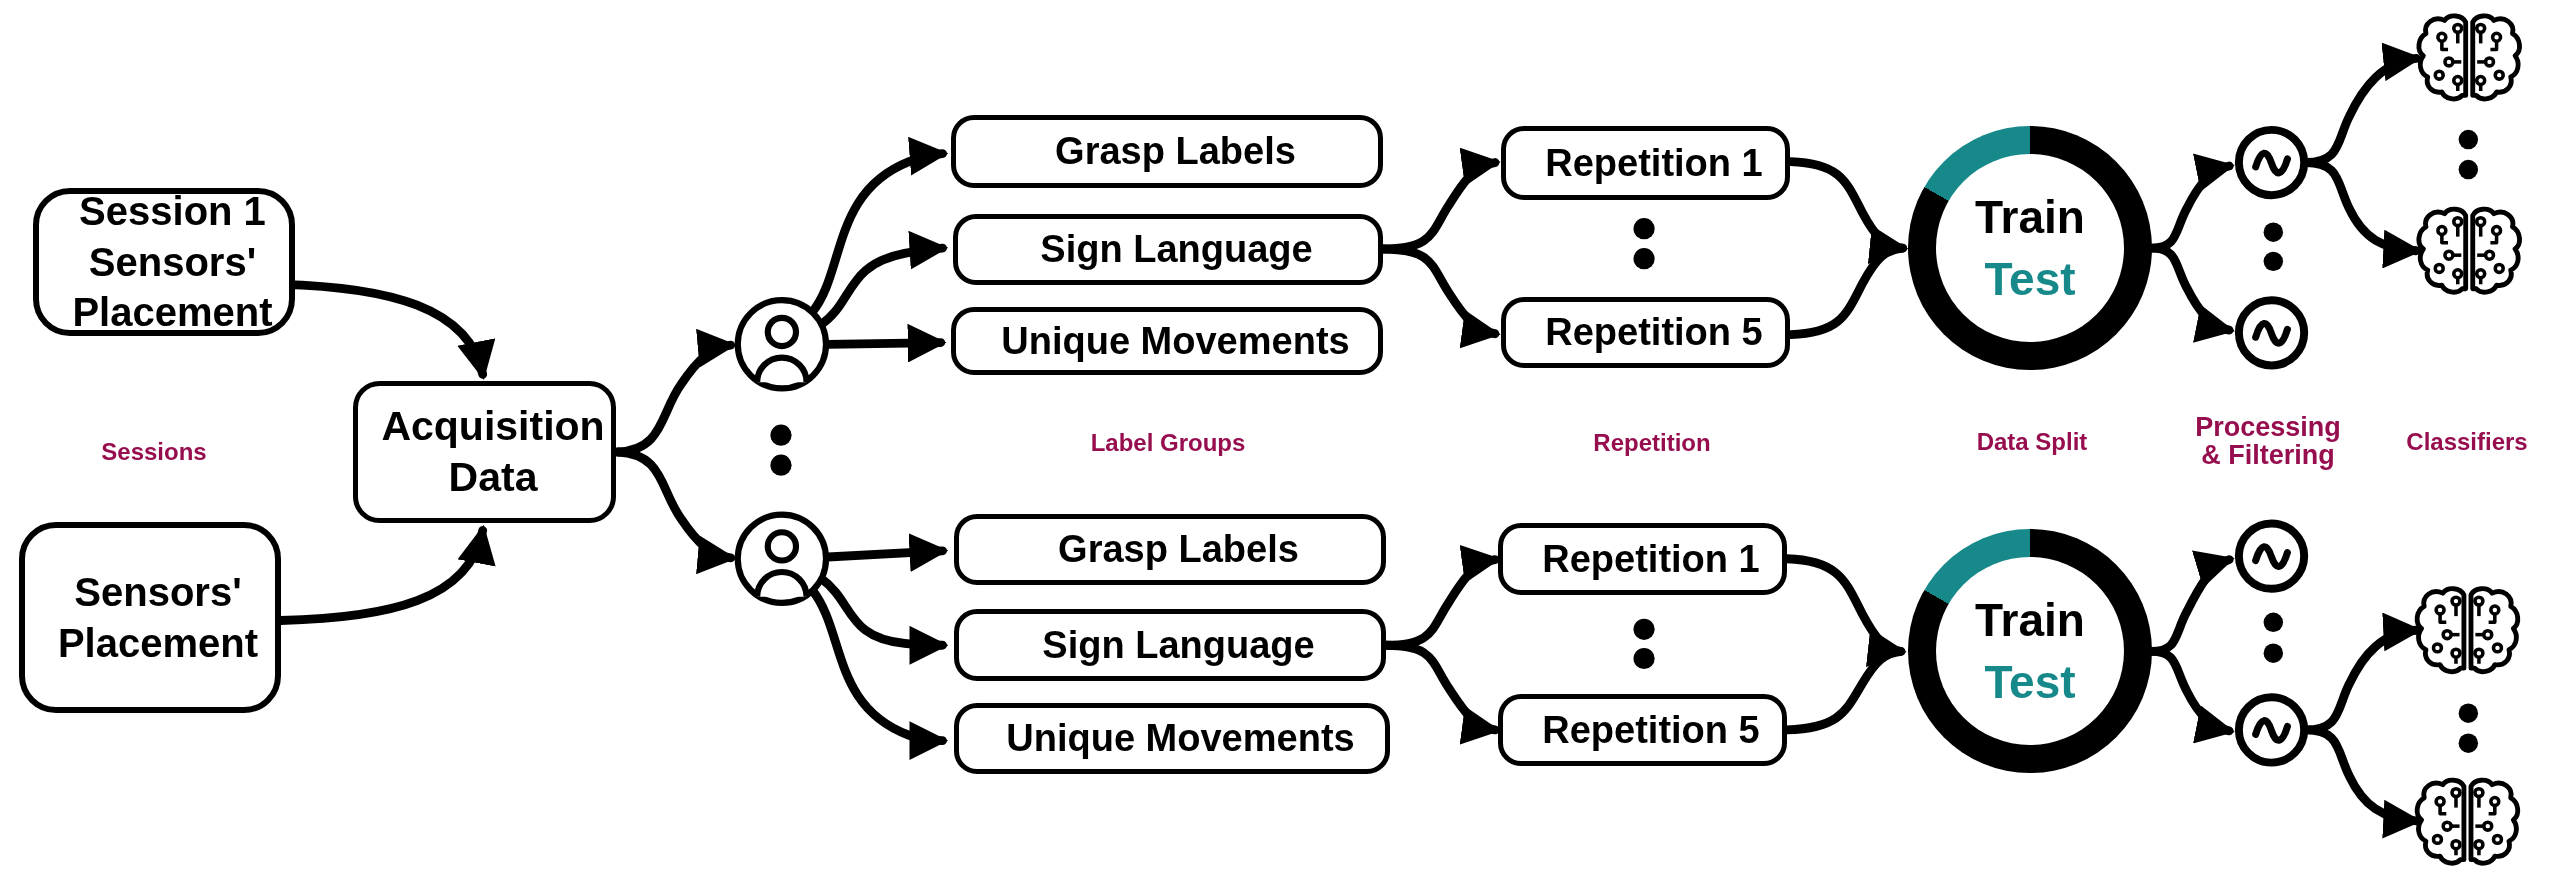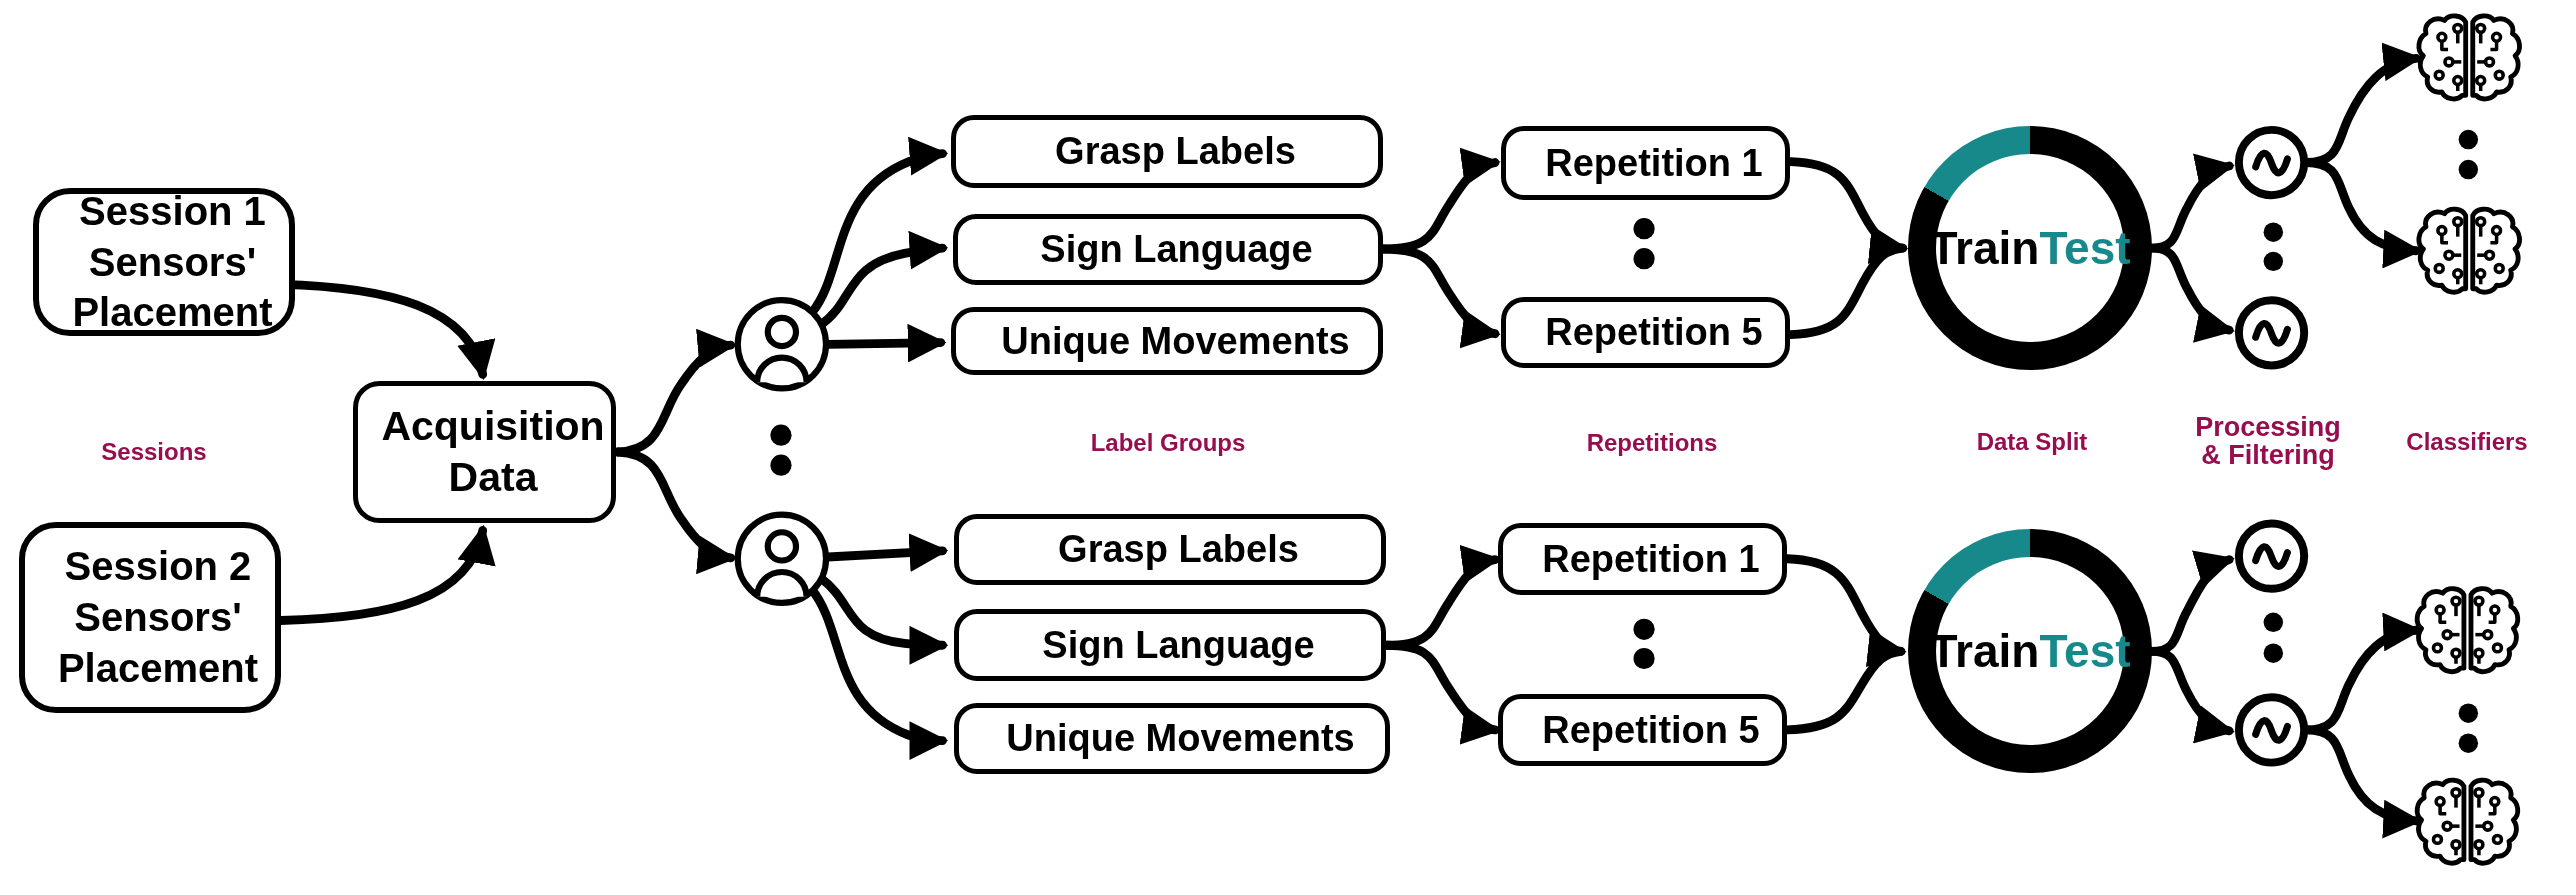--- a/index.html
+++ b/index.html
@@ -21,21 +21,21 @@
     position:absolute;color:#970E4F;font-size:24px;text-align:center;
     transform:translate(-50%,-50%);white-space:nowrap;line-height:1.05;
   }
   .stage span{display:block;}
   .donut{
     position:absolute;width:244px;height:244px;border-radius:50%;
     background:conic-gradient(#000 0deg 300deg,#17898A 300deg 360deg);
   }
   .donut::before{content:"";position:absolute;inset:28px;background:#fff;border-radius:50%;}
   .donut-text{
-    position:absolute;inset:28px;display:flex;flex-direction:row;
+    position:absolute;inset:28px;display:flex;flex-direction:column;
     align-items:center;justify-content:center;line-height:1.35;font-size:46px;
   }
   .train{color:#000;display:block;}
   .test{color:#17898A;display:block;}
 </style>
 </head>
 <body>
 
 <div id="canvas">
 
@@ -165,21 +165,20 @@
 
   <div class="box big multi" style="left:33px;top:188px;width:262px;height:148px;text-align:center;">
     <div>
       <span>Session 1</span>
       <span>Sensors'</span>
       <span>Placement</span>
     </div>
   </div>
   <div class="box big multi" style="left:18.5px;top:522px;width:262px;height:191px;">
     <div>
-      <span>Session 2</span>
       <span>Sensors'</span>
       <span>Placement</span>
     </div>
   </div>
   <div class="box big multi" style="left:353px;top:381px;width:263px;height:142px;border-width:5.3px;border-radius:26.5px;font-size:41px;line-height:1.25;">
     <div>
       <span>Acquisition</span>
       <span>Data</span>
     </div>
   </div>
@@ -225,21 +224,21 @@
   </div>
   <div class="donut" style="left:1908px;top:529px;">
     <div class="donut-text">
       <span class="train">Train</span>
       <span class="test">Test</span>
     </div>
   </div>
 
   <div class="stage" style="left:154px;top:452px;">Sessions</div>
   <div class="stage" style="left:1168px;top:443px;">Label Groups</div>
-  <div class="stage" style="left:1652px;top:443px;">Repetitions</div>
+  <div class="stage" style="left:1652px;top:443px;">Repetition</div>
   <div class="stage" style="left:2032px;top:442px;">Data Split</div>
   <div class="stage" style="left:2268px;top:441px;font-size:27px;">
     <span>Processing</span>
     <span>&amp; Filtering</span>
   </div>
   <div class="stage" style="left:2467px;top:442px;">Classifiers</div>
 
 </div>
 
 

